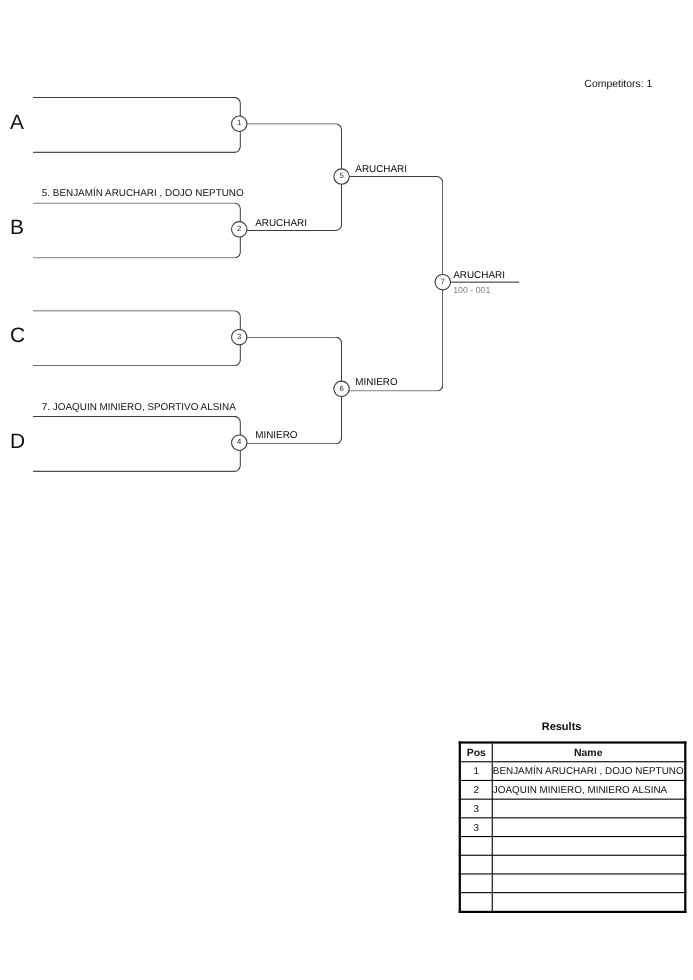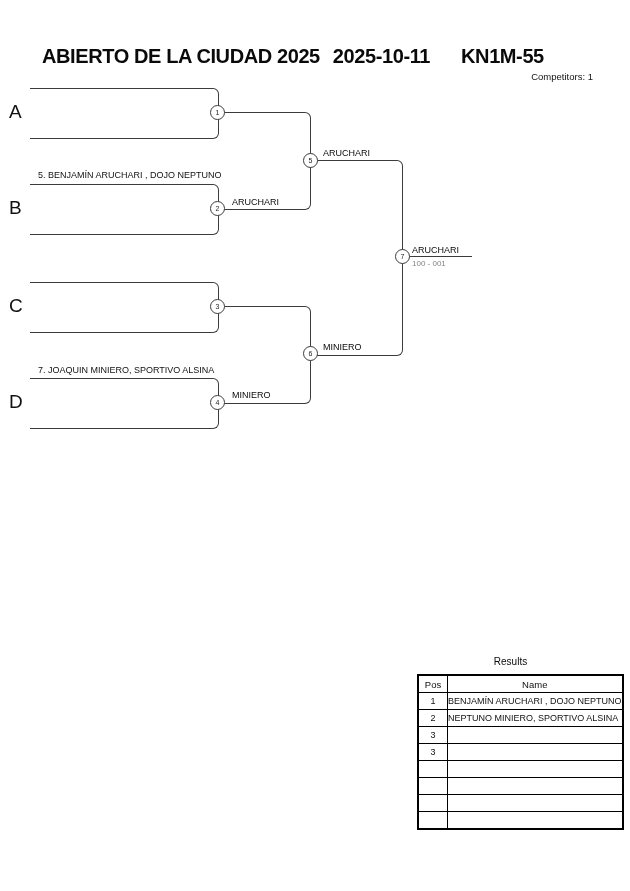--- a/index.html
+++ b/index.html
@@ -62,43 +62,40 @@
   .wl2 { left:232px; top:197px; }
   .wl4 { left:232px; top:390px; }
   .wl5 { left:323px; top:148px; }
   .wl6 { left:323px; top:342px; }
   .wl7 { left:412px; top:245px; }
   .final-score { position:absolute; left:412px; top:259px; font-size:8px; color:#828289; white-space:nowrap; }
 
   
   .results-title {
     position:absolute; left:417px; top:656px; width:187px; text-align:center;
-    font-size:10px; font-weight:normal; color:#0a0a0a;
+    font-size:10px; font-weight:bold; color:#0a0a0a;
   }
   table.results {
     position:absolute; left:417px; top:674px; border-collapse:collapse;
     border:2px solid #000; table-layout:fixed;
   }
   table.results th, table.results td {
     border:1px solid #000; height:16px; padding:0; font-size:9px; color:#111;
   }
   th.col-pos { width:28px; }
   th.col-name { width:155px; }
-  table.results th { font-size:9.5px; font-weight:normal; text-align:center; }
+  table.results th { font-size:9.5px; font-weight:bold; text-align:center; }
   td.cell-pos { text-align:center; }
   td.cell-name { padding-left:4px; white-space:nowrap; overflow:visible; }
 </style>
 </head>
 <body>
 
 <div class="page">
 
-  <div class="title-row">
-    <span>ABIERTO DE LA CIUDAD 2025</span><span class="title-date">2025-10-11</span><span class="title-cat">KN1M-55</span>
-  </div>
   <div class="competitors">Competitors: 1</div>
 
   <div class="slot-letter ltr-a">A</div>
   <div class="slot-letter ltr-b">B</div>
   <div class="slot-letter ltr-c">C</div>
   <div class="slot-letter ltr-d">D</div>
 
   <div class="seed-label seed-b">5. BENJAMÍN ARUCHARI , DOJO NEPTUNO</div>
   <div class="seed-label seed-d">7. JOAQUIN MINIERO, SPORTIVO ALSINA</div>
 
@@ -134,21 +131,21 @@
         <th class="col-name">Name</th>
       </tr>
     </thead>
     <tbody>
       <tr>
         <td class="cell-pos">1</td>
         <td class="cell-name">BENJAMÍN ARUCHARI , DOJO NEPTUNO</td>
       </tr>
       <tr>
         <td class="cell-pos">2</td>
-        <td class="cell-name">NEPTUNO MINIERO, SPORTIVO ALSINA</td>
+        <td class="cell-name">JOAQUIN MINIERO, MINIERO ALSINA</td>
       </tr>
       <tr>
         <td class="cell-pos">3</td>
         <td class="cell-name"></td>
       </tr>
       <tr>
         <td class="cell-pos">3</td>
         <td class="cell-name"></td>
       </tr>
       <tr>

